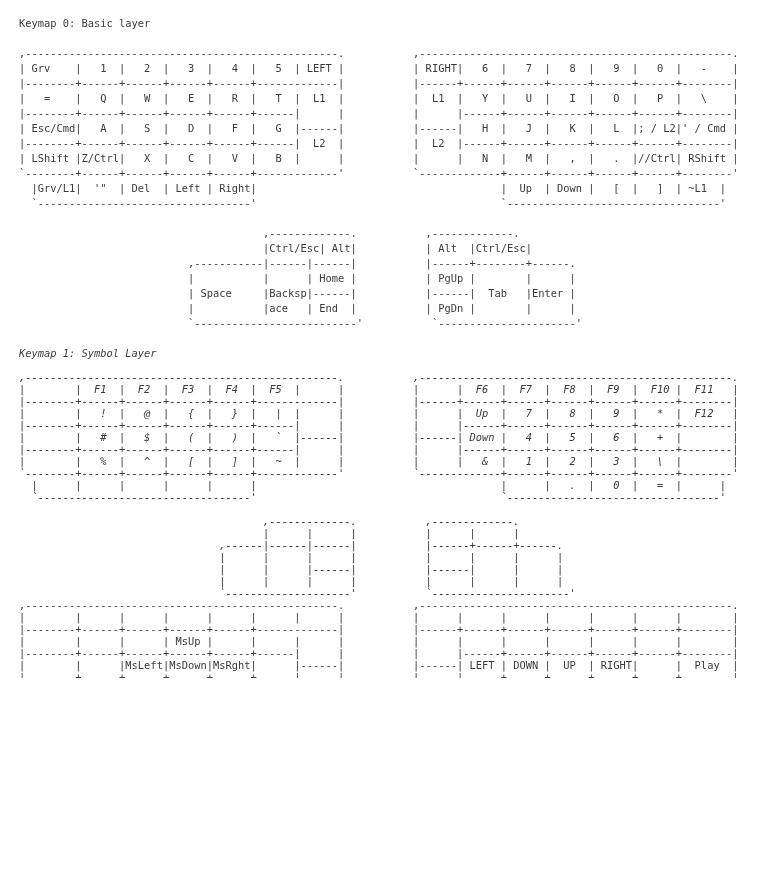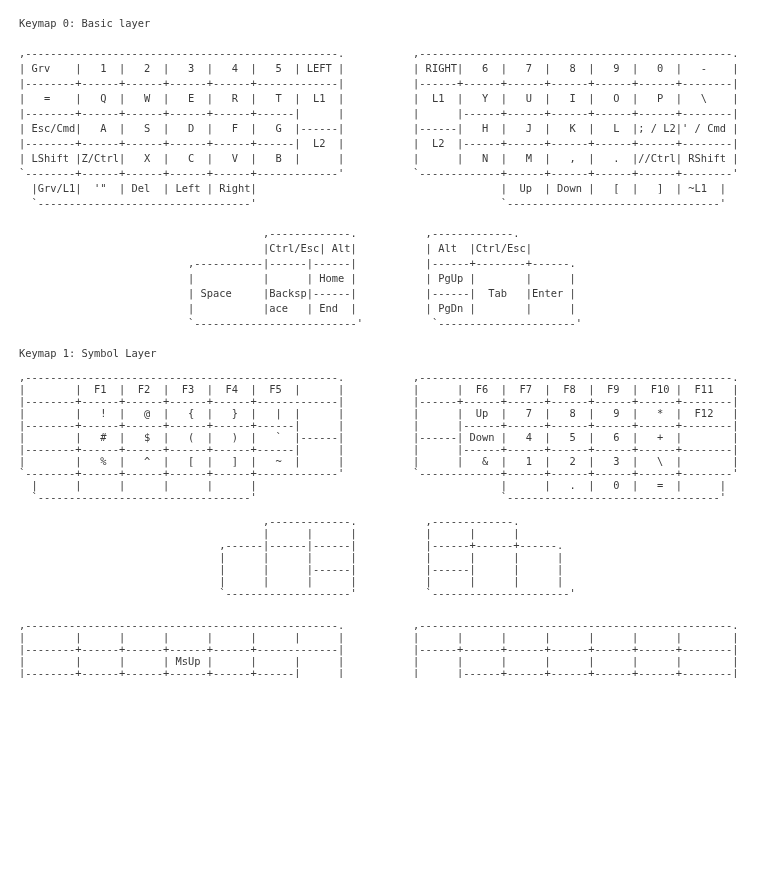--- a/index.html
+++ b/index.html
@@ -12,21 +12,21 @@
     font-family: "DejaVu Sans Mono", "Liberation Mono", monospace;
     font-size: 10.4px;
     color: #3a3a3a;
     white-space: pre;
   }
   .s0 pre { line-height: 15px; }
   .s1 pre, .s2 pre { line-height: 12px; }
   .s0 .title { margin-bottom: 15px; }
   .s1 .title, .s2 .title { margin-bottom: 12px; }
   .s0 { margin-bottom: 16px; }
-  .s1 { margin-bottom: 20px; }
+  .s1 { margin-bottom: 0; font-style: italic; }
 </style>
 </head>
 <body>
 
 <div class="doc">
   <section class="keymap s0">
     <pre class="title">Keymap 0: Basic layer</pre>
     <pre class="art">,--------------------------------------------------.           ,--------------------------------------------------.
 | Grv    |   1  |   2  |   3  |   4  |   5  | LEFT |           | RIGHT|   6  |   7  |   8  |   9  |   0  |   -    |
 |--------+------+------+------+------+-------------|           |------+------+------+------+------+------+--------|

